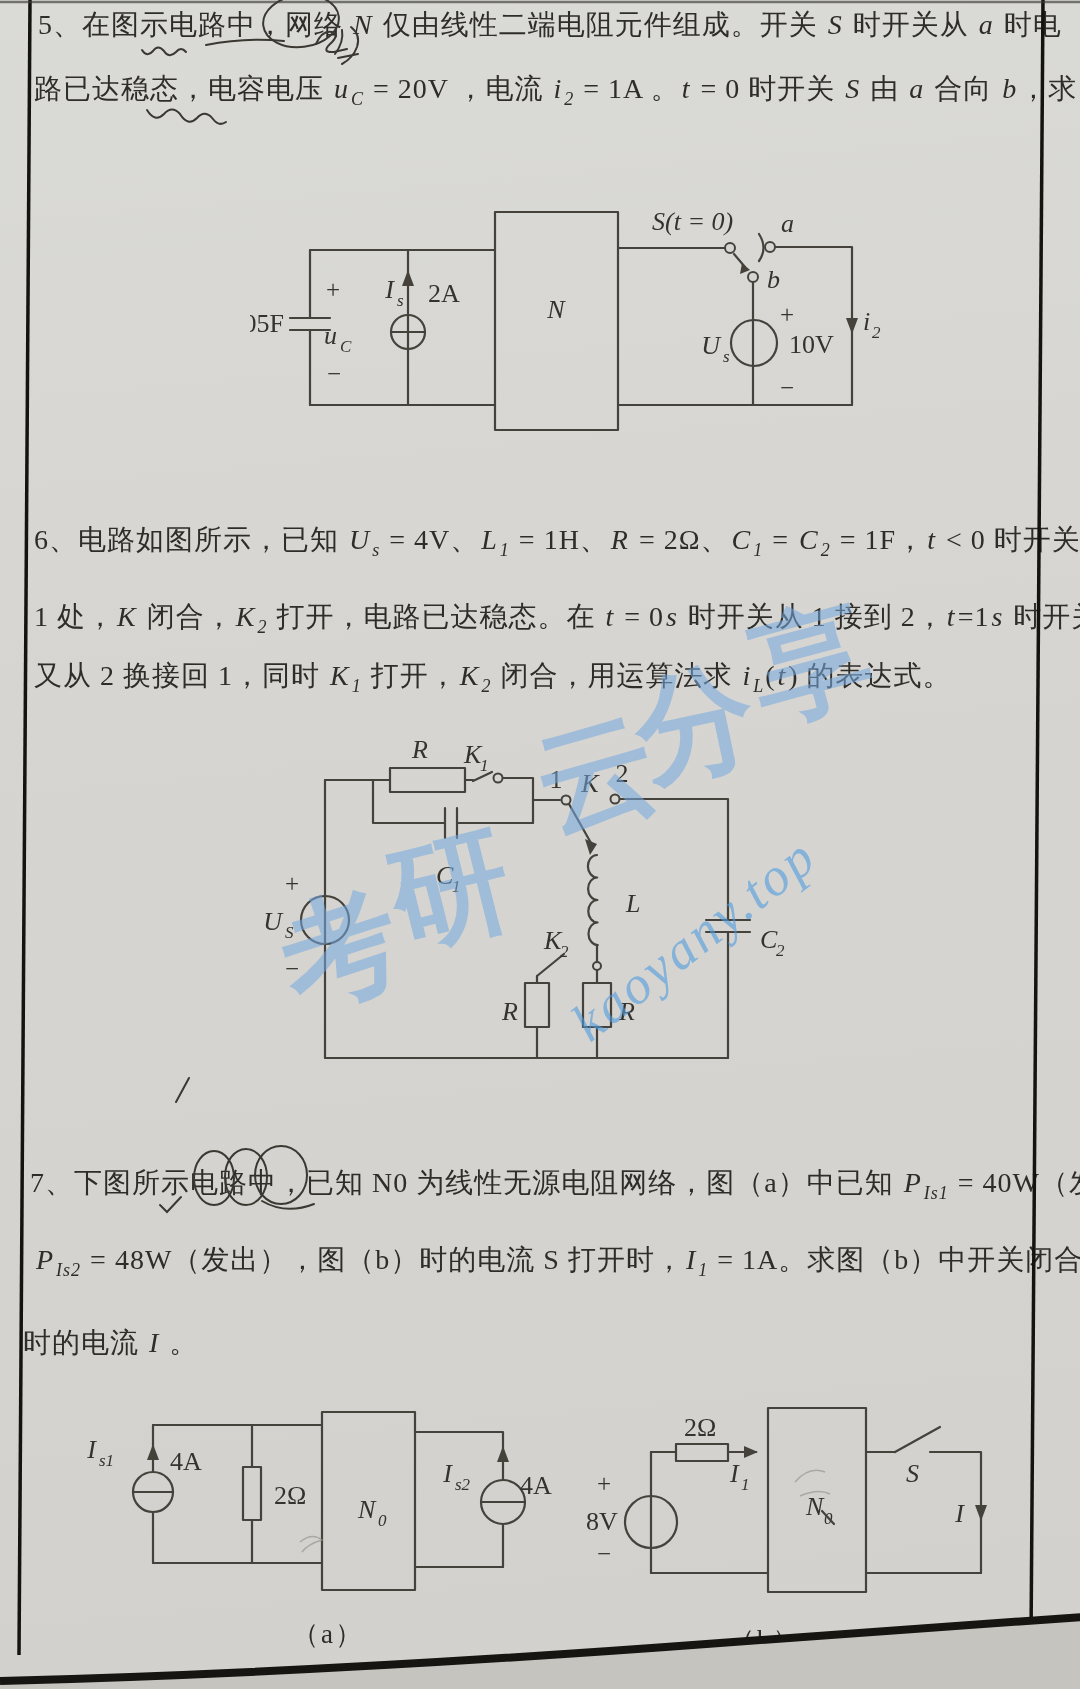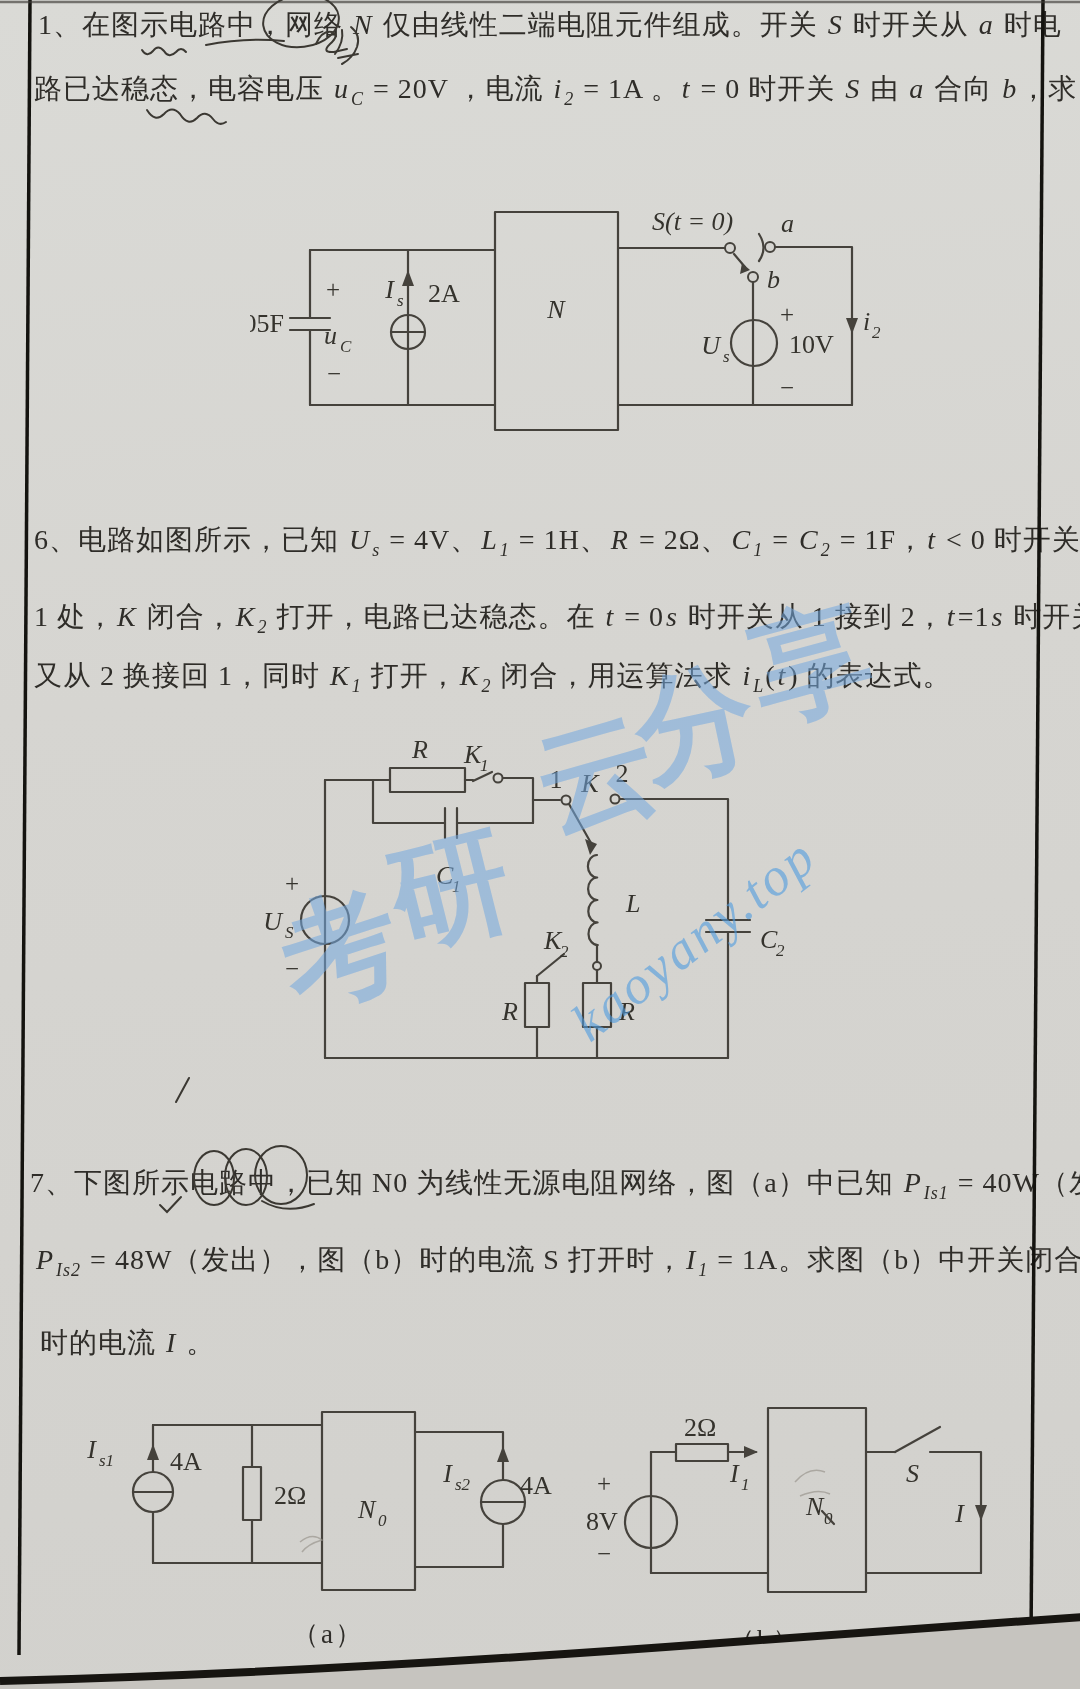--- a/index.html
+++ b/index.html
@@ -24,21 +24,21 @@
       font-size:118px;line-height:1;pointer-events:none;}
   .wmsite{position:absolute;z-index:4;color:#4f9ce0;opacity:.6;font-size:54px;
       font-style:italic;letter-spacing:3px;transform:rotate(-38deg);pointer-events:none;}
   .overlay{position:absolute;left:0;top:0;z-index:5;pointer-events:none;}
 </style>
 </head>
 <body>
 
 <div class="page">
 
-  <div class="tline" style="left:38px;top:6px;"><span class="seg-n">1、在图示电路中，网络 </span><span class="seg-i">N</span><span class="seg-n"> 仅由线性二端电阻元件组成。开关 </span><span class="seg-i">S</span><span class="seg-n"> 时开关从 </span><span class="seg-i">a</span><span class="seg-n"> 时电</span></div>
+  <div class="tline" style="left:38px;top:6px;"><span class="seg-n">5、在图示电路中，网络 </span><span class="seg-i">N</span><span class="seg-n"> 仅由线性二端电阻元件组成。开关 </span><span class="seg-i">S</span><span class="seg-n"> 时开关从 </span><span class="seg-i">a</span><span class="seg-n"> 时电</span></div>
   <div class="tline" style="left:34px;top:70px;"><span class="seg-n">路已达稳态，电容电压 </span><span class="seg-i">u</span><span class="seg-s">C</span><span class="seg-n"> = 20V ，电流 </span><span class="seg-i">i</span><span class="seg-s">2</span><span class="seg-n"> = 1A 。</span><span class="seg-i">t</span><span class="seg-n"> = 0 时开关 </span><span class="seg-i">S</span><span class="seg-n"> 由 </span><span class="seg-i">a</span><span class="seg-n"> 合向 </span><span class="seg-i">b</span><span class="seg-n">，求 </span></div>
 
   <svg class="csvg" style="left:250px;top:190px;" width="650" height="260" viewBox="0 0 650 260">
     <g>
       <path class="w" d="M60,60 H245"></path>
       <path class="w" d="M60,60 V128 M60,140 V215"></path>
       <path class="cp" d="M40,128 H80 M40,140 H80"></path>
       <path class="w" d="M60,215 H245"></path>
       <path class="w" d="M158,60 V215"></path>
       <path class="w" d="M368,58 H475"></path>
@@ -161,21 +161,21 @@
     </g>
     <g>
       <path class="cp" d="M476,230 H520 M476,242 H520"></path>
       <text class="ti" x="530" y="258">C</text>
       <text class="ts" x="546" y="266">2</text>
     </g>
   </svg>
 
   <div class="tline" style="left:30px;top:1164px;"><span class="seg-n">7、下图所示电路中，已知 N0 为线性无源电阻网络，图（a）中已知 </span><span class="seg-i">P</span><span class="seg-s">Is1</span><span class="seg-n"> = 40W（发出），</span></div>
   <div class="tline" style="left:34px;top:1241px;"><span class="seg-i">P</span><span class="seg-s">Is2</span><span class="seg-n"> = 48W（发出），图（b）时的电流 S 打开时，</span><span class="seg-i">I</span><span class="seg-s">1</span><span class="seg-n"> = 1A。求图（b）中开关闭合</span></div>
-  <div class="tline" style="left:40px;top:1324px;"><span class="seg-n">时的电流 </span><span class="seg-i">I</span><span class="seg-n"> 。</span></div>
+  <div class="tline" style="left:23px;top:1324px;"><span class="seg-n">时的电流 </span><span class="seg-i">I</span><span class="seg-n"> 。</span></div>
 
   <svg class="csvg" style="left:40px;top:1400px;" width="520" height="215" viewBox="0 0 520 215">
     <g>
       <path class="w" d="M113,25 H282"></path>
       <path class="w" d="M113,25 V72 M113,112 V163"></path>
       <path class="w" d="M113,163 H282"></path>
       <path class="w" d="M212,25 V67 M212,120 V163"></path>
       <path class="w" d="M375,32 H463 V80 M463,124 V167"></path>
       <path class="w" d="M375,167 H463"></path>
     </g>

